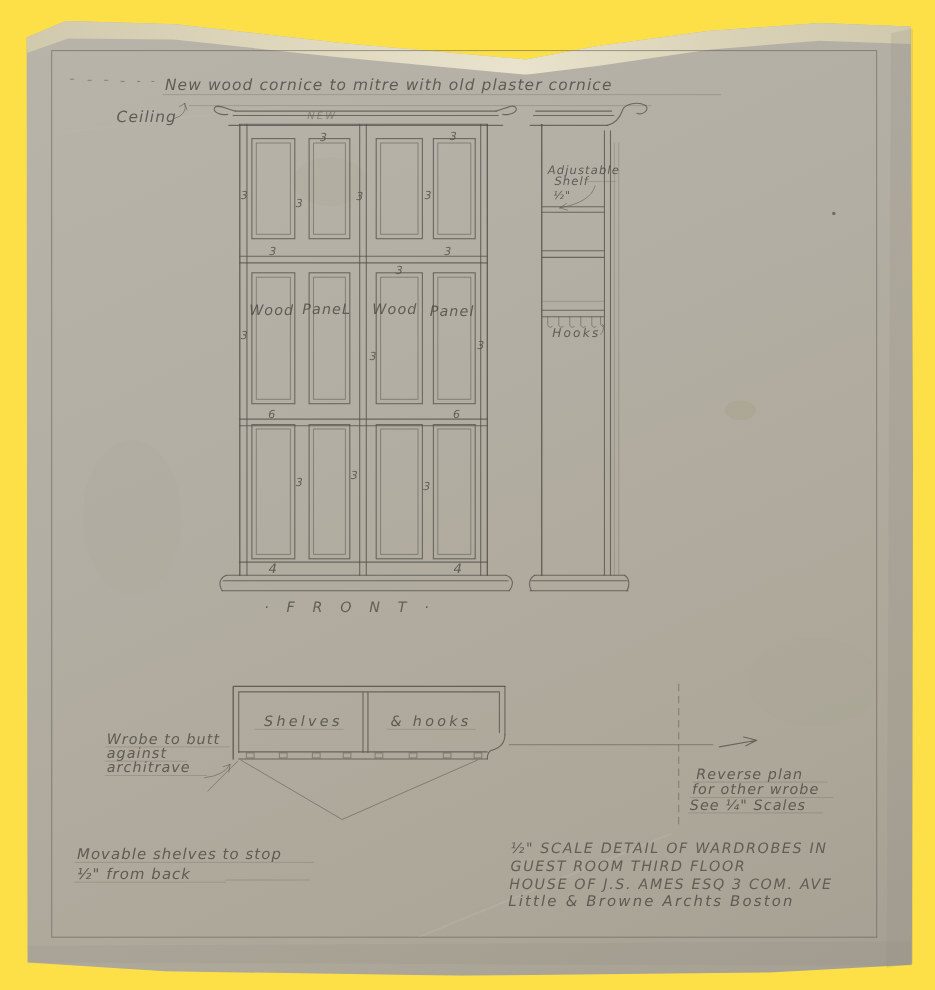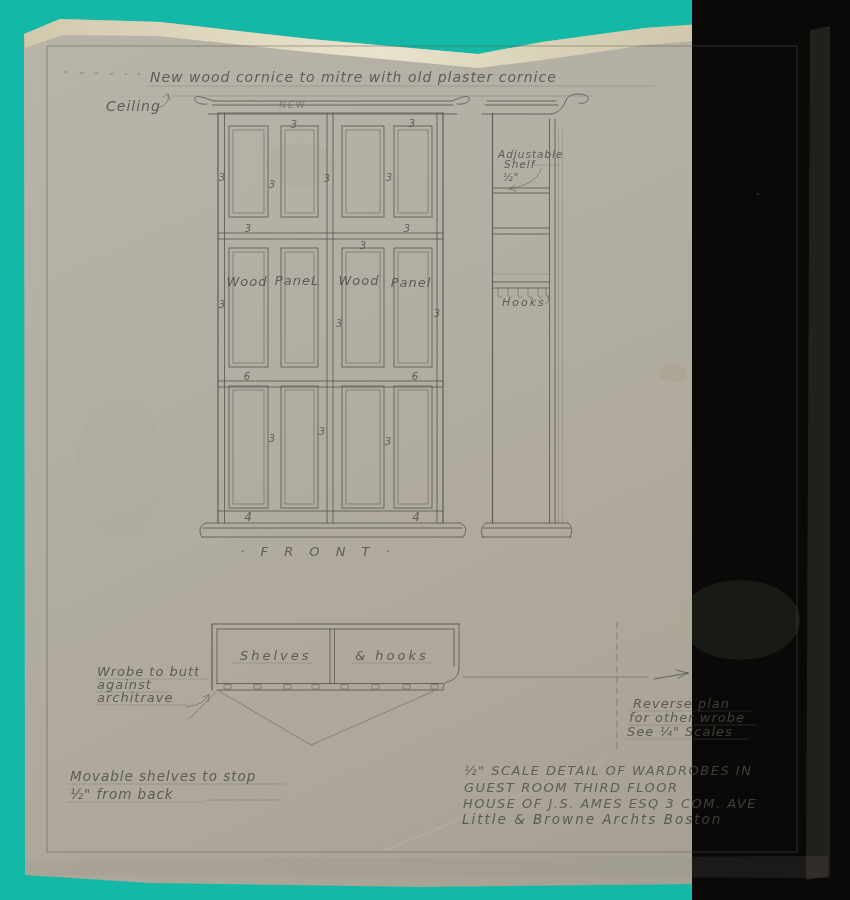--- a/index.html
+++ b/index.html
@@ -1,16 +1,16 @@
 <!DOCTYPE html>
 <html><head>
 <meta charset="utf-8">
 <style>
   html,body{margin:0;padding:0;background:#0a0908;width:850px;height:900px;overflow:hidden;}
-  .stage{position:relative;width:692px;height:900px;background:#14b8a6;font-family:"DejaVu Sans",sans-serif;}
+  .stage{position:relative;width:850px;height:900px;background:#fde047;font-family:"DejaVu Sans",sans-serif;}
   .paper{position:absolute;inset:0;
     background:linear-gradient(155deg,#b9b4a9 0%,#b3aea3 40%,#aca798 78%,#a49f92 100%);
     clip-path:polygon(24px 34px,60px 19px,160px 22px,310px 39px,478px 54px,542px 42px,645px 28px,745px 21px,828px 24px,830px 420px,829px 877px,700px 884px,420px 887px,150px 883px,25px 875px);}
   .tape{position:absolute;inset:0;
     background:linear-gradient(90deg,#cfc8ab 0%,#ded7bc 30%,#e9e3cd 55%,#d8d1b5 80%,#cfc8ad 100%);
     clip-path:polygon(24px 34px,60px 19px,160px 22px,310px 39px,478px 54px,542px 42px,645px 28px,745px 21px,828px 24px,828px 40px,745px 37px,646px 45px,543px 60px,478px 68px,308px 52px,158px 36px,62px 35px,25px 48px);}
   svg{position:absolute;left:0;top:0;}
   .p{stroke:#54524b;fill:none;stroke-width:1;opacity:.78;stroke-linecap:round;}
   .pb{stroke:#4c4a43;fill:none;stroke-width:1.2;opacity:.8;stroke-linecap:round;}
   .p2{stroke:#5a574e;fill:none;stroke-width:.9;opacity:.55;stroke-linecap:round;}

